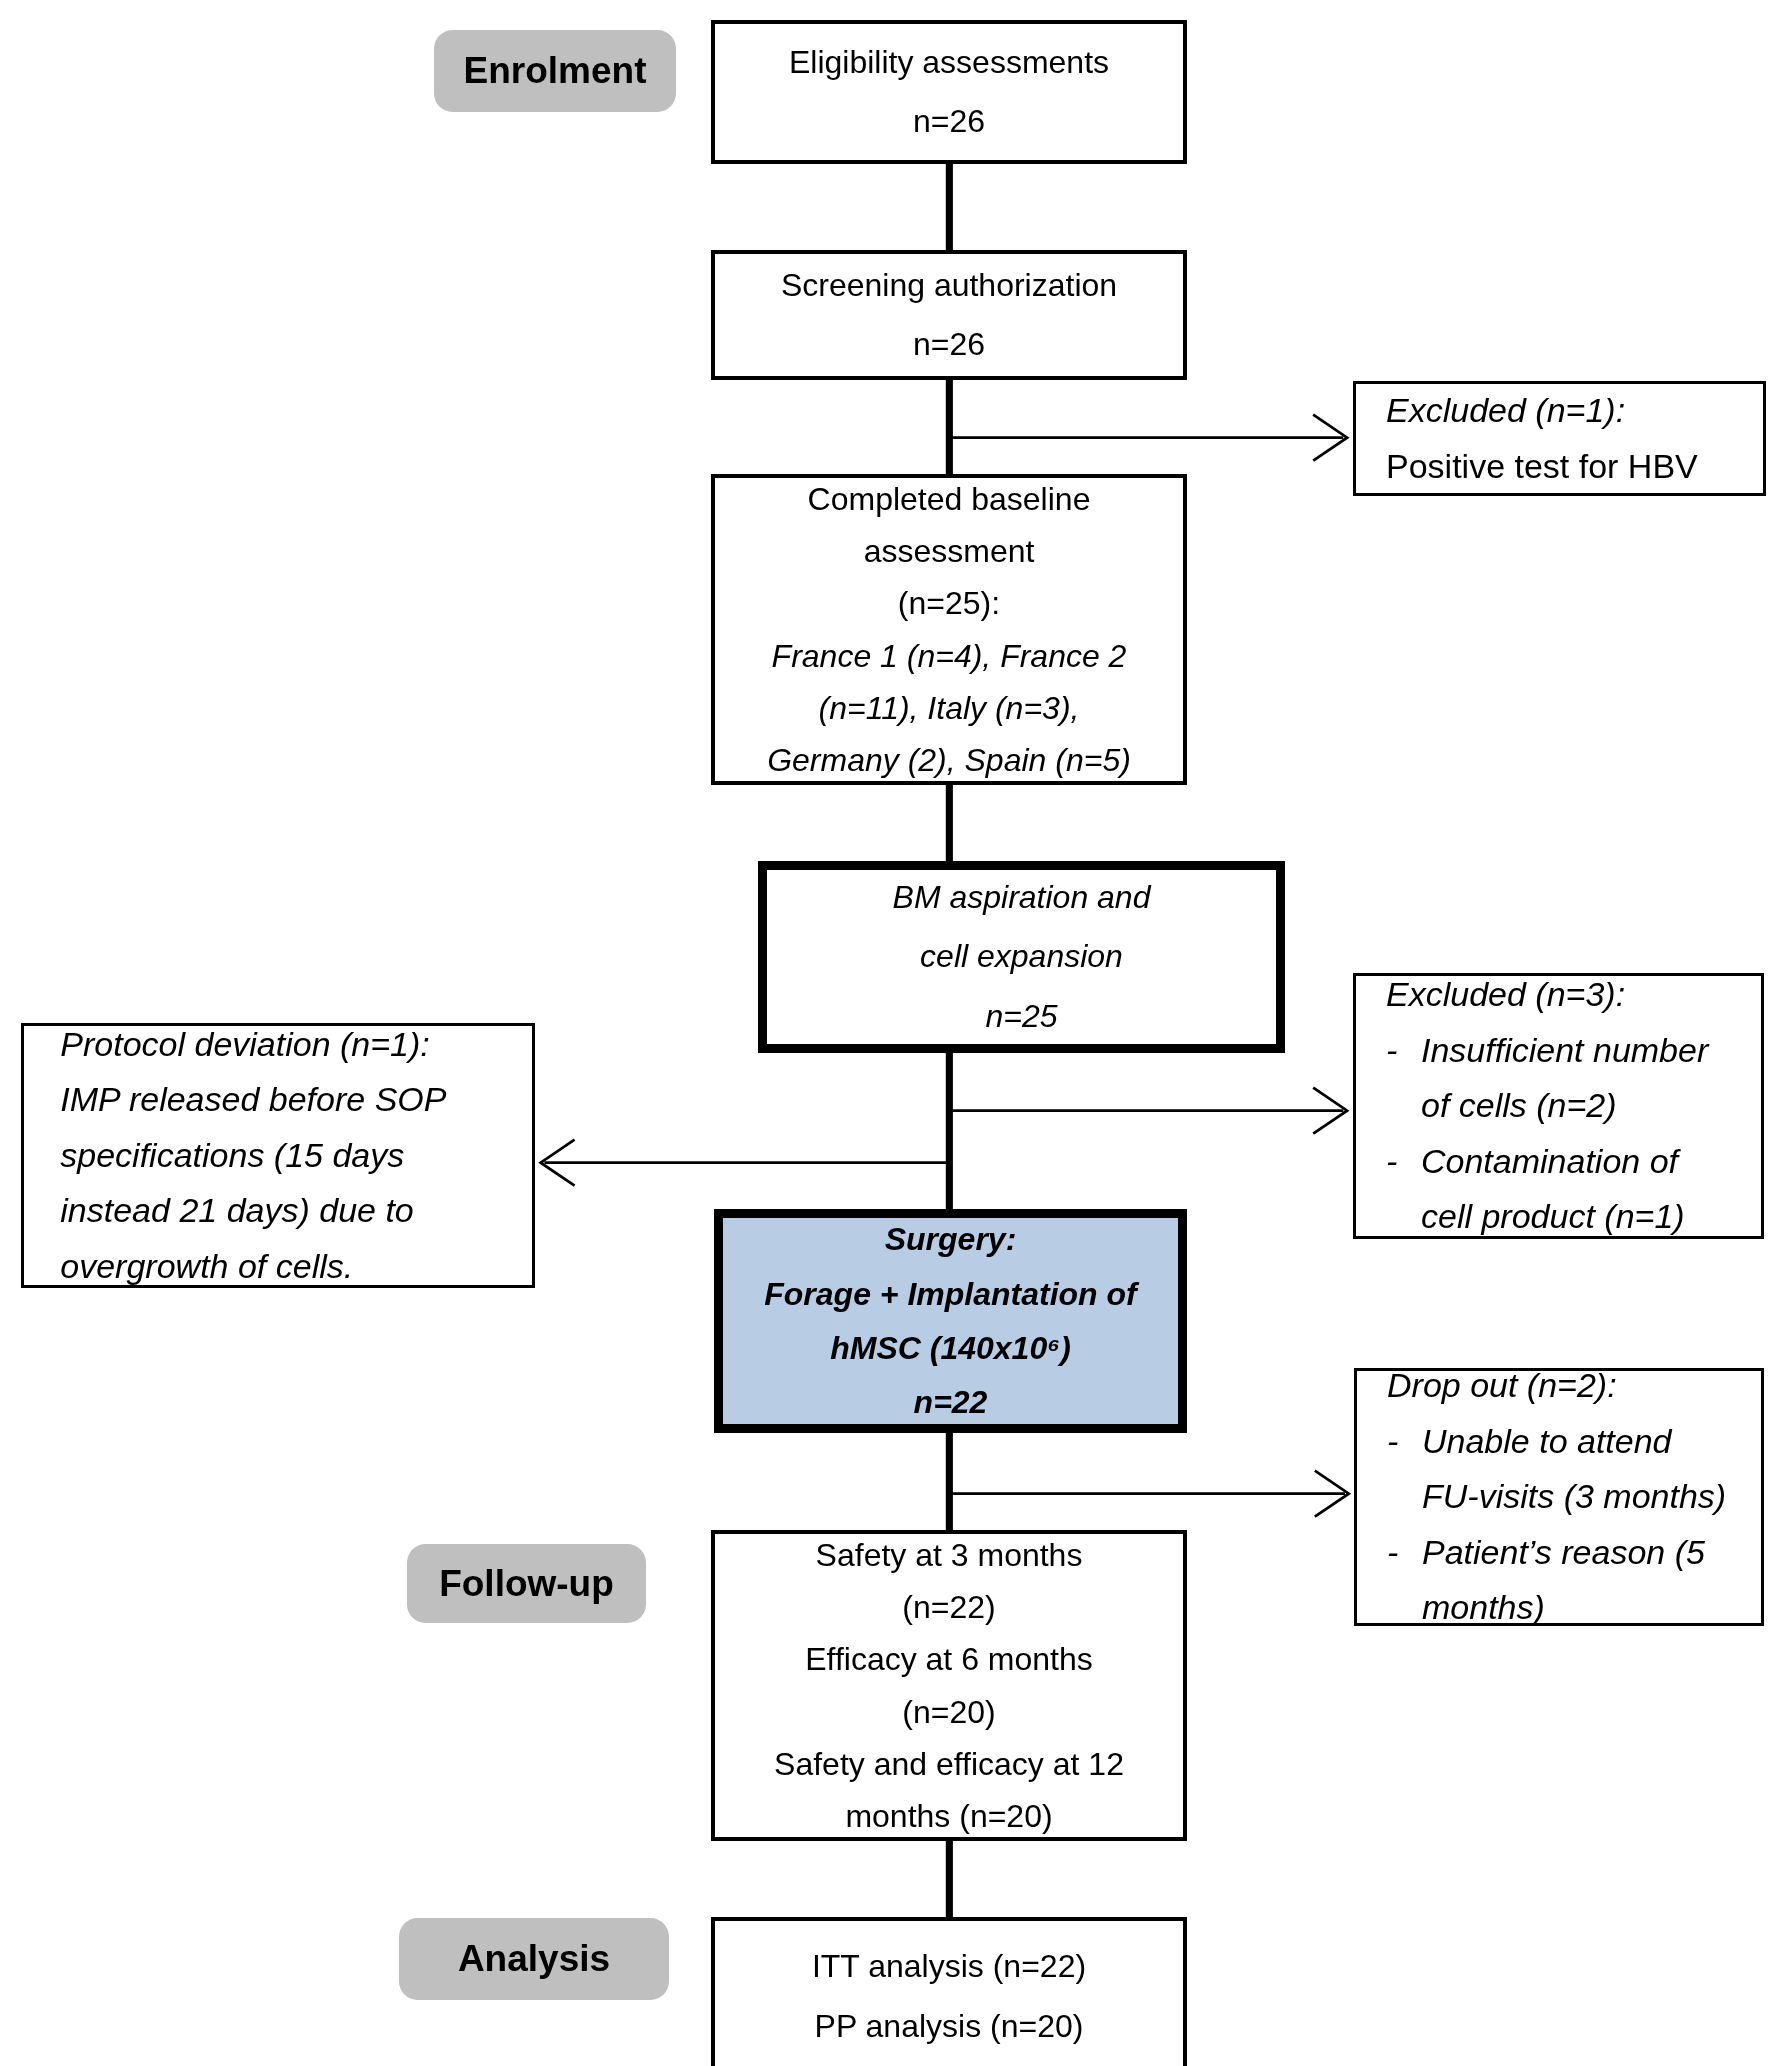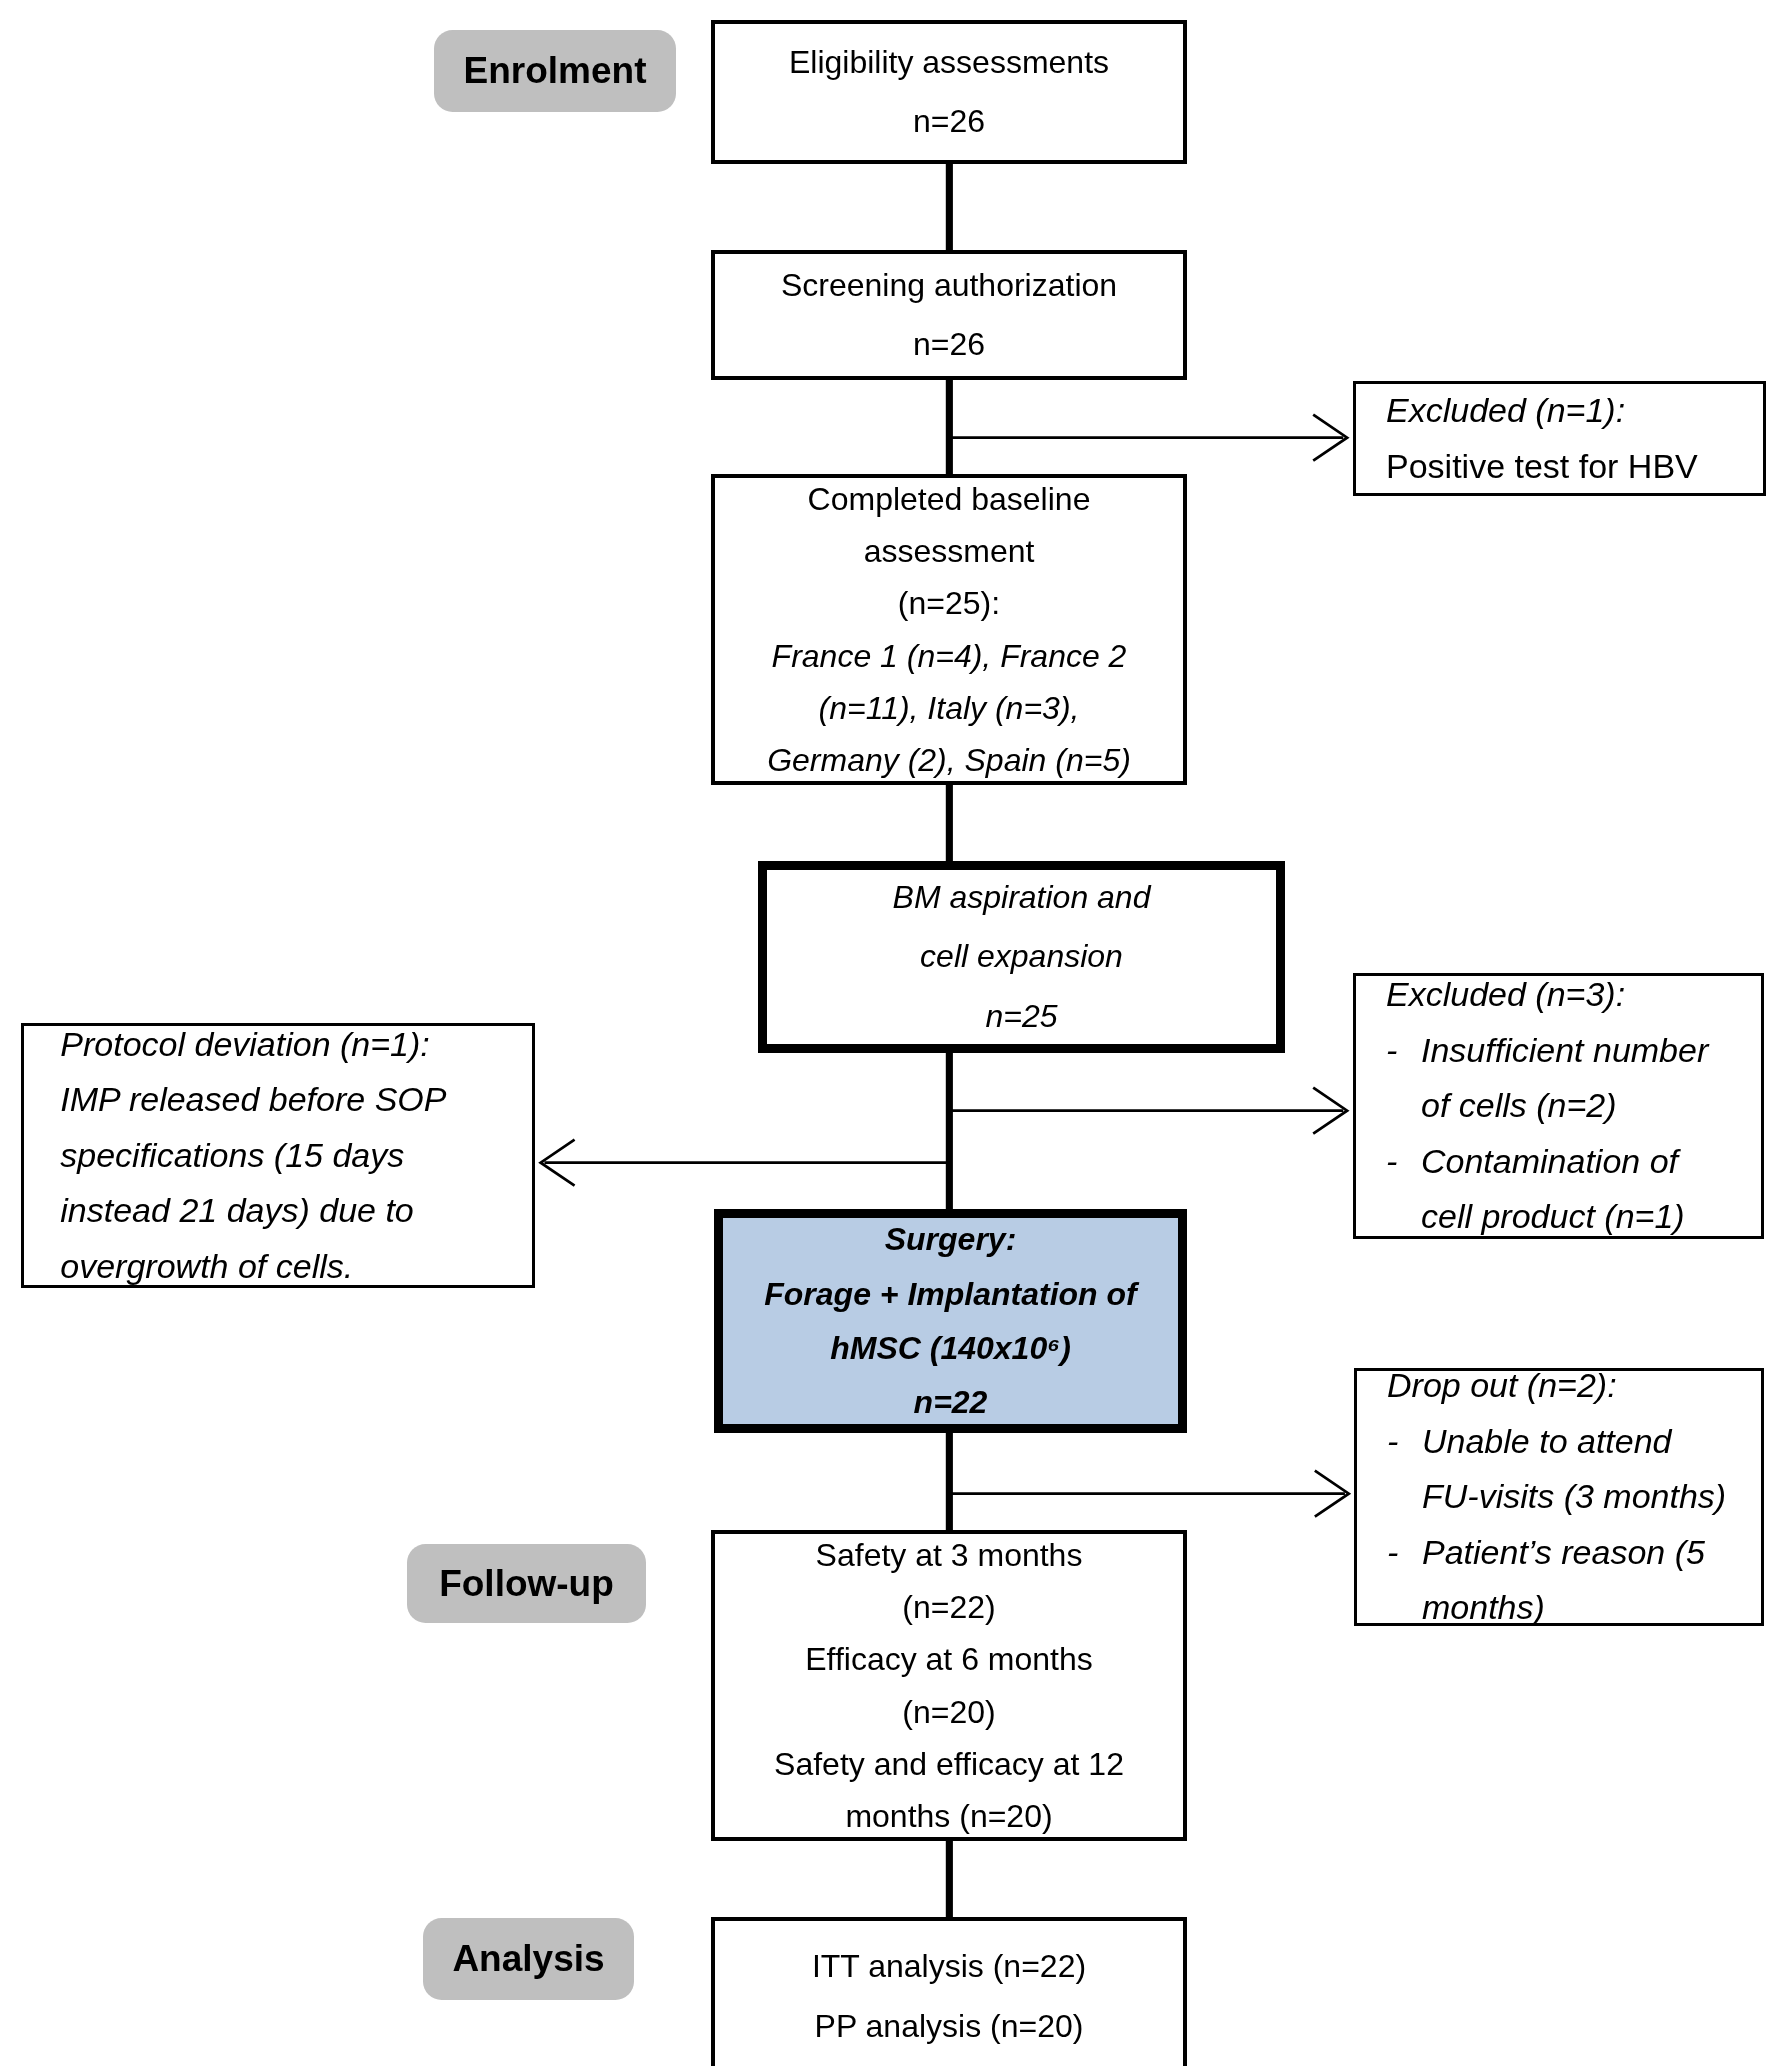--- a/index.html
+++ b/index.html
@@ -77,21 +77,21 @@
     <line x1="1735" y1="2730" x2="2458" y2="2730" stroke="#000" stroke-width="5"></line>
     <polyline points="2403,2688 2465,2730 2403,2772" fill="none" stroke="#000" stroke-width="5"></polyline>
   </svg>
 
   <div class="stage" style="left:434px;top:29.5px;width:242px;height:82px;">
     <span>Enrolment</span>
   </div>
   <div class="stage" style="left:407px;top:1544px;width:239px;height:79px;">
     <span>Follow-up</span>
   </div>
-  <div class="stage" style="left:399px;top:1918px;width:211px;height:82px;margin-left:24px;">
+  <div class="stage" style="left:399px;top:1918px;width:270px;height:82px;">
     <span>Analysis</span>
   </div>
 
   <div class="box" style="left:711px;top:19.7px;width:476px;height:144px;">
     <div class="line">Eligibility assessments</div>
     <div class="line">n=26</div>
   </div>
 
   <div class="box" style="left:711px;top:250px;width:476px;height:130px;">
     <div class="line">Screening authorization</div>

